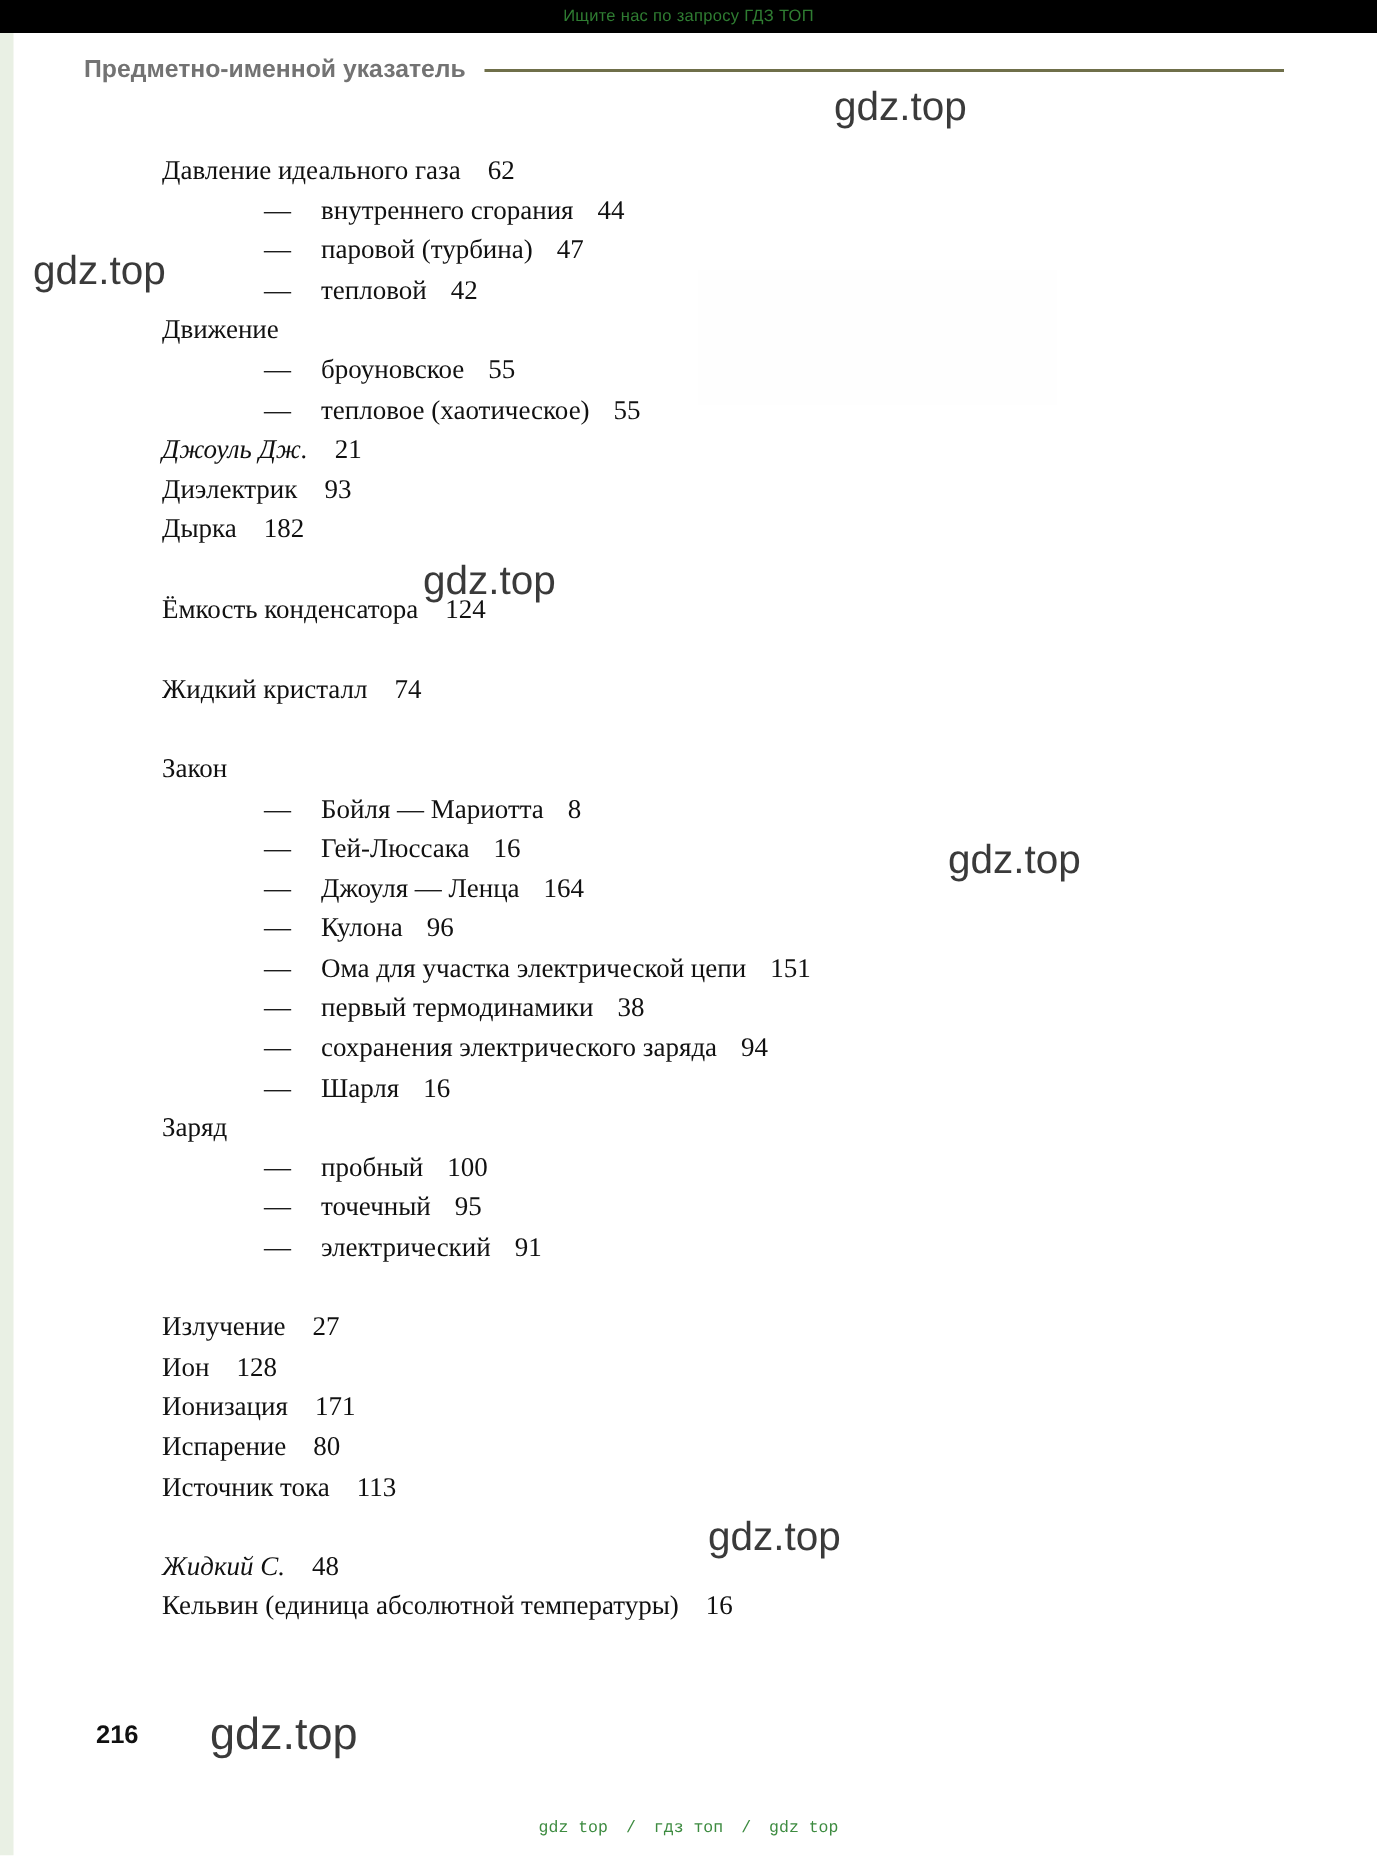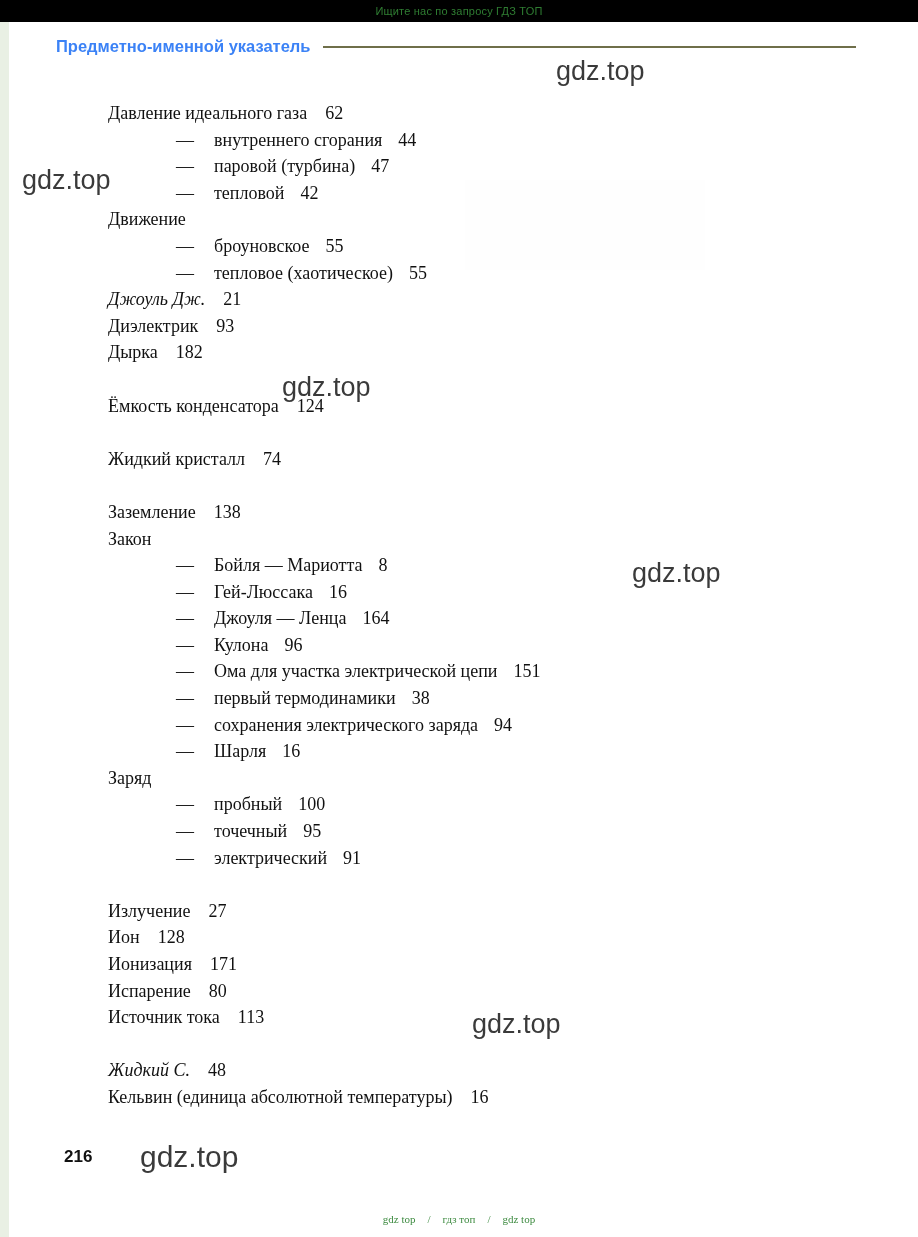--- a/index.html
+++ b/index.html
@@ -51,21 +51,21 @@
   }
 
   
   .bottom-banner {
     position: absolute;
     left: 0;
     bottom: 8px;
     width: 918px;
     height: 20px;
     text-align: center;
-    font-family: Liberation Serif, serif;
+    font-family: Liberation Mono, monospace;
     font-size: 11px;
     color: #3d8b40;
     line-height: 20px;
   }
   .bottom-banner span {
     margin: 0 6px;
   }
 
   
   .page-header {
@@ -74,21 +74,21 @@
     top: 33px;
     width: 800px;
     height: 26px;
     display: flex;
     align-items: center;
   }
   .page-header .title {
     font-family: "Liberation Sans", sans-serif;
     font-weight: bold;
     font-size: 16.5px;
-    color: #3b82f6;
+    color: #737373;
     white-space: nowrap;
     text-align: center;
   }
   .page-header .rule {
     flex: 1;
     height: 2px;
     background: #6f6f4a;
     margin-left: 12px;
     margin-top: 2px;
   }
@@ -217,21 +217,20 @@
     <div class="sub"><span class="dash">—</span><span class="txt">броуновское</span><span class="pg">55</span></div>
     <div class="sub"><span class="dash">—</span><span class="txt">тепловое (хаотическое)</span><span class="pg">55</span></div>
     <div class="entry italic"><span class="term">Джоуль Дж.</span><span class="pg">21</span></div>
     <div class="entry"><span class="term">Диэлектрик</span><span class="pg">93</span></div>
     <div class="entry"><span class="term">Дырка</span><span class="pg">182</span></div>
     <div class="gap"></div>
     <div class="entry"><span class="term">Ёмкость конденсатора</span><span class="pg">124</span></div>
     <div class="gap"></div>
     <div class="entry"><span class="term">Жидкий кристалл</span><span class="pg">74</span></div>
     <div class="gap"></div>
-    <div class="entry"><span class="term">Заземление</span><span class="pg">138</span></div>
     <div class="entry"><span class="term">Закон</span></div>
     <div class="sub"><span class="dash">—</span><span class="txt">Бойля — Мариотта</span><span class="pg">8</span></div>
     <div class="sub"><span class="dash">—</span><span class="txt">Гей-Люссака</span><span class="pg">16</span></div>
     <div class="sub"><span class="dash">—</span><span class="txt">Джоуля — Ленца</span><span class="pg">164</span></div>
     <div class="sub"><span class="dash">—</span><span class="txt">Кулона</span><span class="pg">96</span></div>
     <div class="sub"><span class="dash">—</span><span class="txt">Ома для участка электрической цепи</span><span class="pg">151</span></div>
     <div class="sub"><span class="dash">—</span><span class="txt">первый термодинамики</span><span class="pg">38</span></div>
     <div class="sub"><span class="dash">—</span><span class="txt">сохранения электрического заряда</span><span class="pg">94</span></div>
     <div class="sub"><span class="dash">—</span><span class="txt">Шарля</span><span class="pg">16</span></div>
     <div class="entry"><span class="term">Заряд</span></div>

